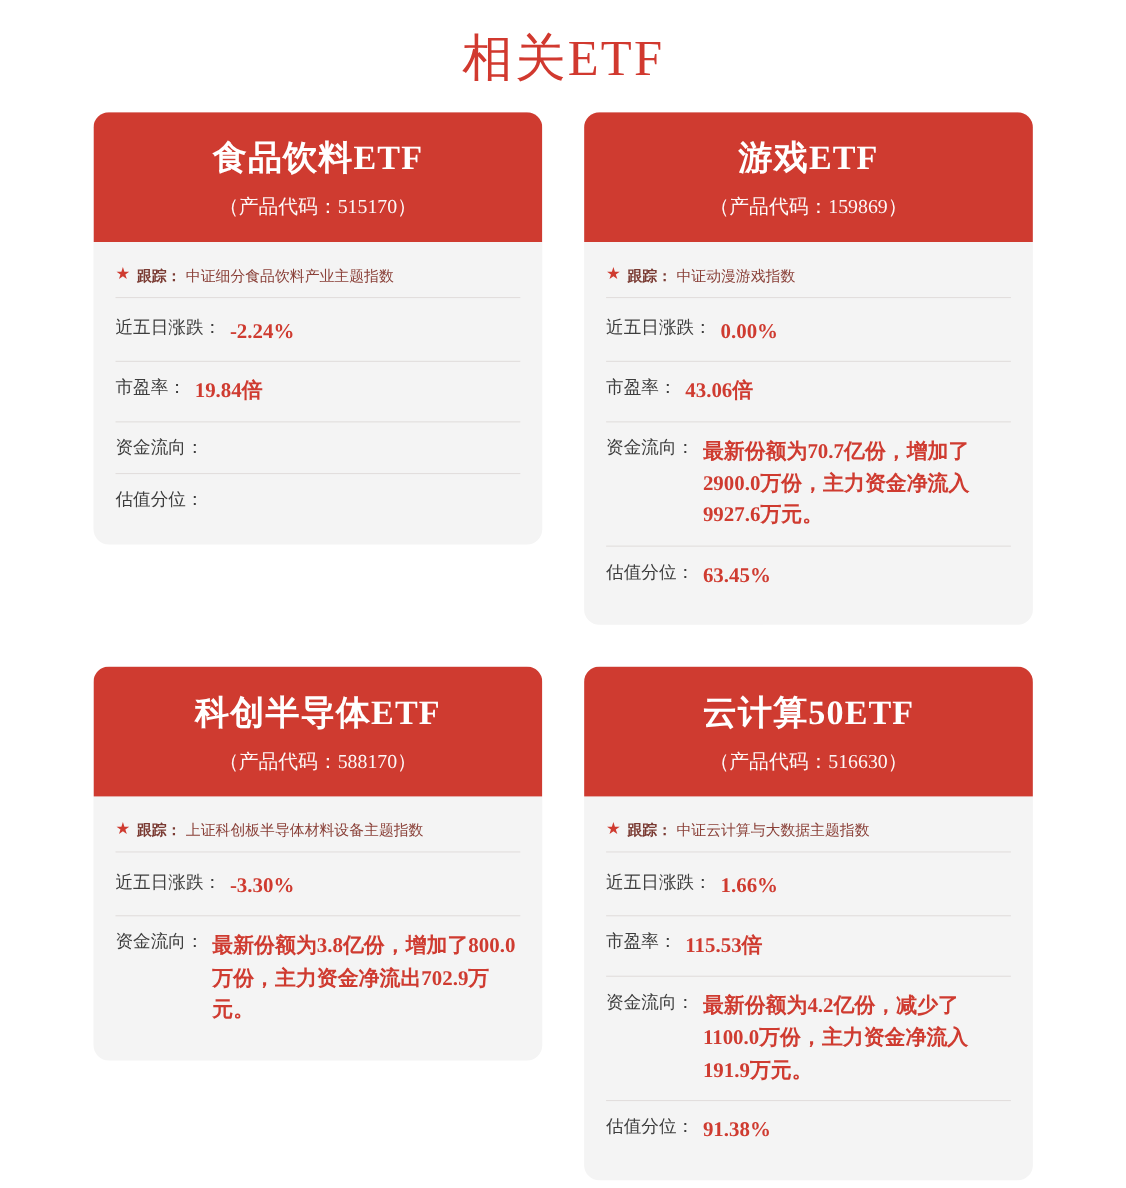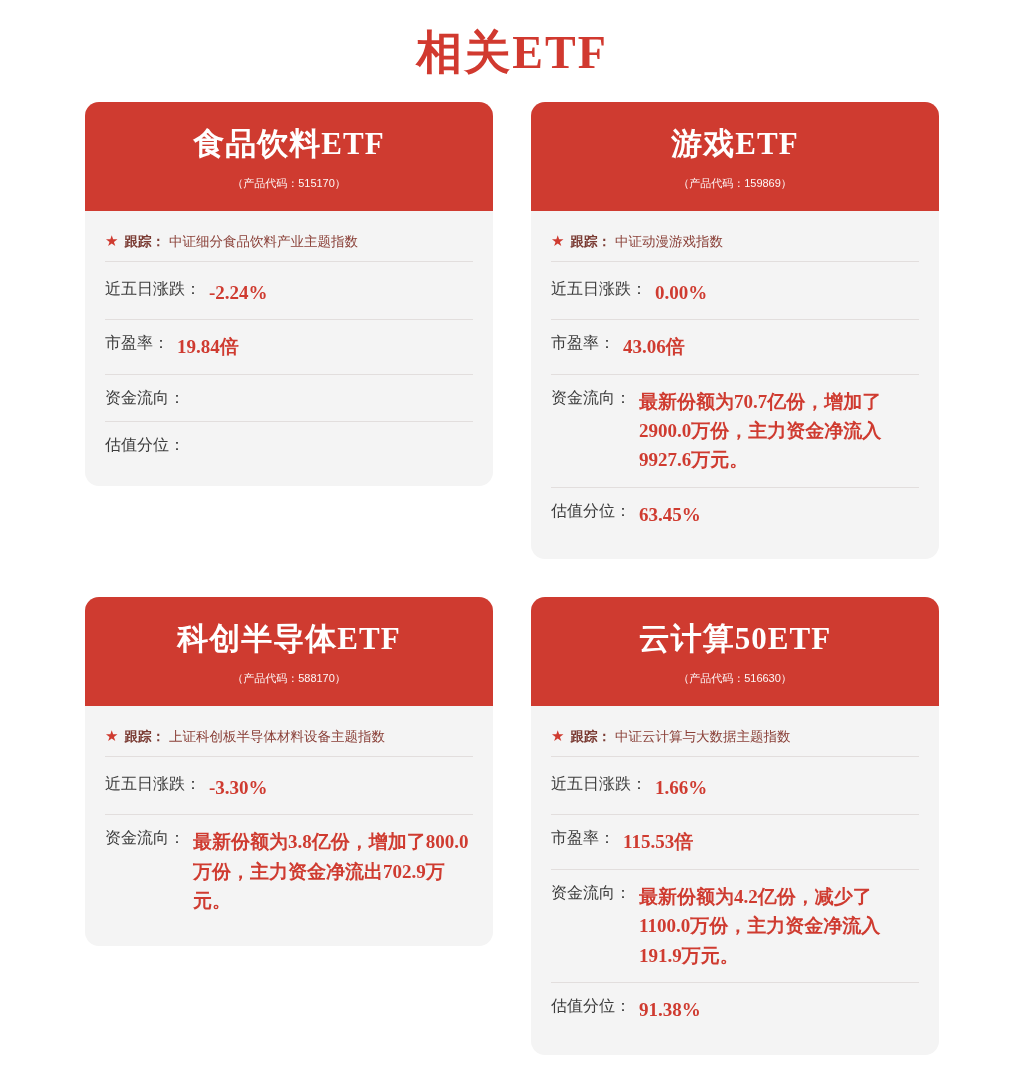--- a/index.html
+++ b/index.html
@@ -10,21 +10,21 @@
     width: 1024px;
     height: 1080px;
     background: #ffffff;
     font-family: "Liberation Sans", sans-serif;
     color: #333333;
     overflow: hidden;
   }
   .page-title {
     text-align: center;
     font-size: 46px;
-    font-weight: bold;
+    font-weight: normal;
     color: #d1392f;
     letter-spacing: 2px;
     padding-top: 22px;
     padding-bottom: 18px;
     font-family: "Liberation Serif", serif;
   }
   .grid {
     display: grid;
     grid-template-columns: 408px 408px;
     column-gap: 42px;
@@ -49,23 +49,23 @@
     padding: 24px 10px 20px 10px;
   }
   .card-title {
     font-size: 31px;
     font-weight: bold;
     font-family: "Liberation Serif", serif;
     line-height: 1.15;
     letter-spacing: 1px;
   }
   .card-code {
-    font-size: 11px;
+    font-size: 18px;
     margin-top: 14px;
-    font-family: Liberation Sans, sans-serif;
+    font-family: Liberation Serif, serif;
     opacity: 0.96;
   }
   .card-body {
     padding: 14px 20px 18px 20px;
   }
   .track-row {
     display: flex;
     align-items: center;
     font-size: 13.5px;
     color: #b8372c;

